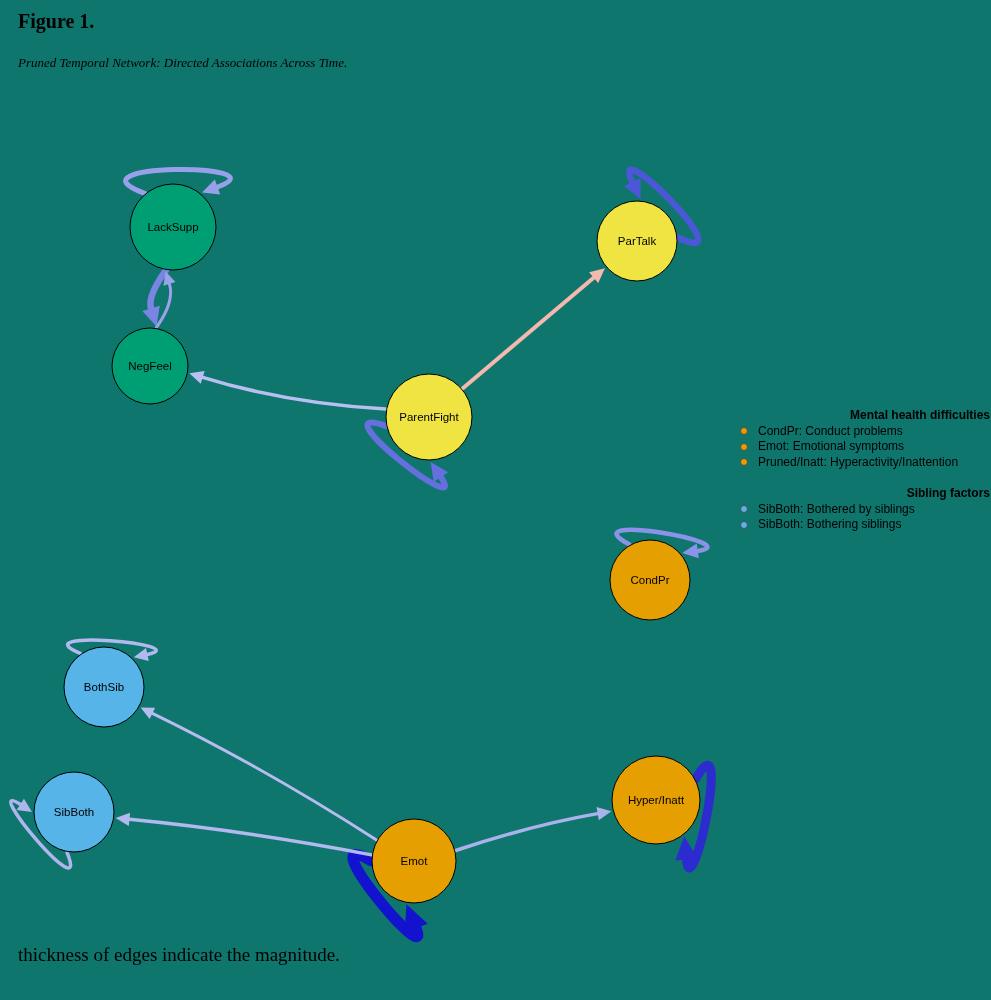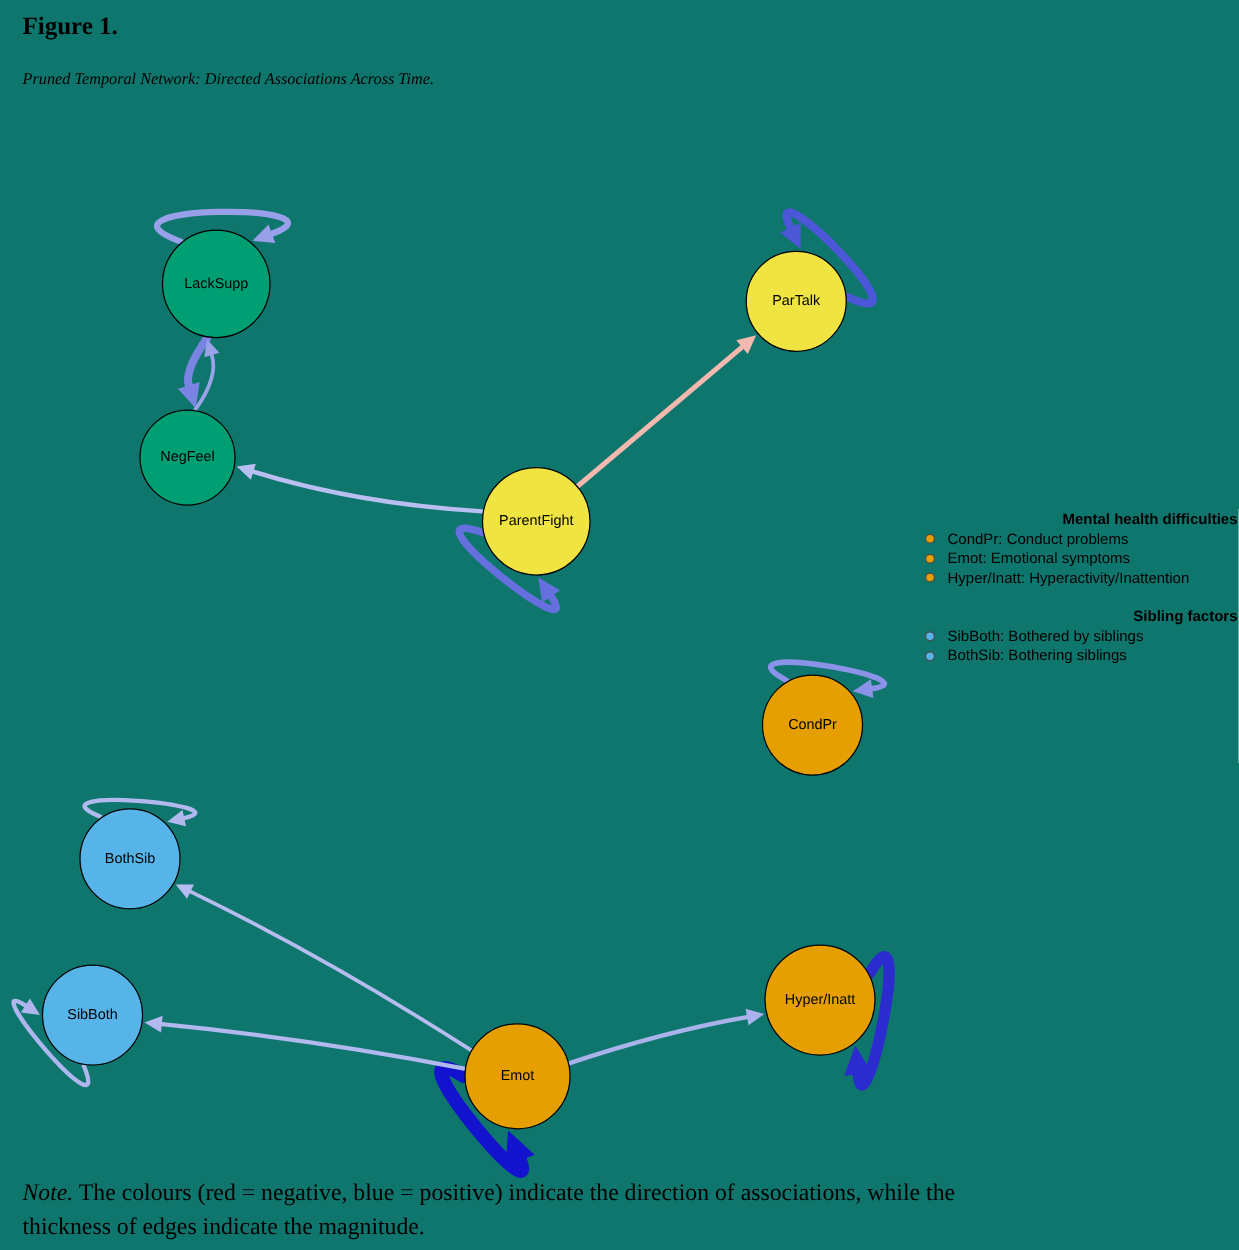--- a/index.html
+++ b/index.html
@@ -87,34 +87,33 @@
         <div class="lg-row">
           <span class="lg-dot" style="background: rgb(230, 159, 0);"></span>
           <span>CondPr: Conduct problems</span>
         </div>
         <div class="lg-row">
           <span class="lg-dot" style="background: rgb(230, 159, 0);"></span>
           <span>Emot: Emotional symptoms</span>
         </div>
         <div class="lg-row">
           <span class="lg-dot" style="background: rgb(230, 159, 0);"></span>
-          <span>Hyper/Inatt: Hyperactivity/Inattention</span>
+          <span>Pruned/Inatt: Hyperactivity/Inattention</span>
         </div>
       </div>
       <div class="lg-group">
         <div class="lg-title">Sibling factors</div>
         <div class="lg-row">
           <span class="lg-dot" style="background: rgb(86, 180, 233);"></span>
           <span>SibBoth: Bothered by siblings</span>
         </div>
         <div class="lg-row">
           <span class="lg-dot" style="background: rgb(86, 180, 233);"></span>
-          <span>BothSib: Bothering siblings</span>
+          <span>SibBoth: Bothering siblings</span>
         </div>
       </div>
     </div>
 
   <div class="note">
-    <div><span class="ital">Note.</span><span> The colours (red = negative, blue = positive) indicate the direction of associations, while the</span></div>
     <div>thickness of edges indicate the magnitude.</div>
   </div>
 
 </div>
 
 </body></html>

